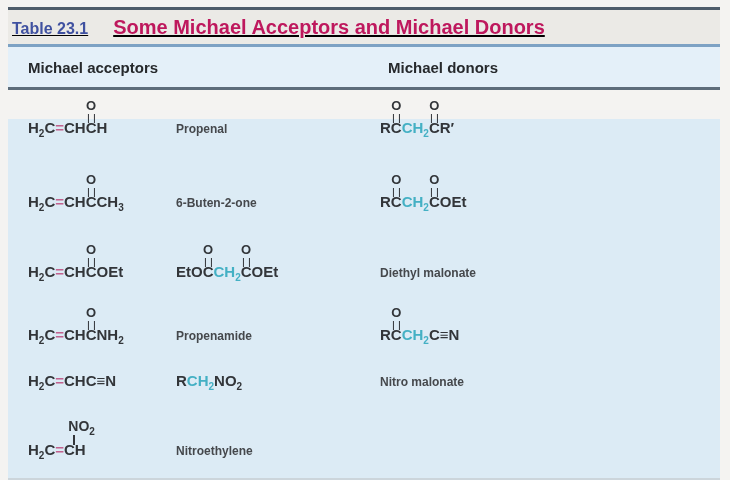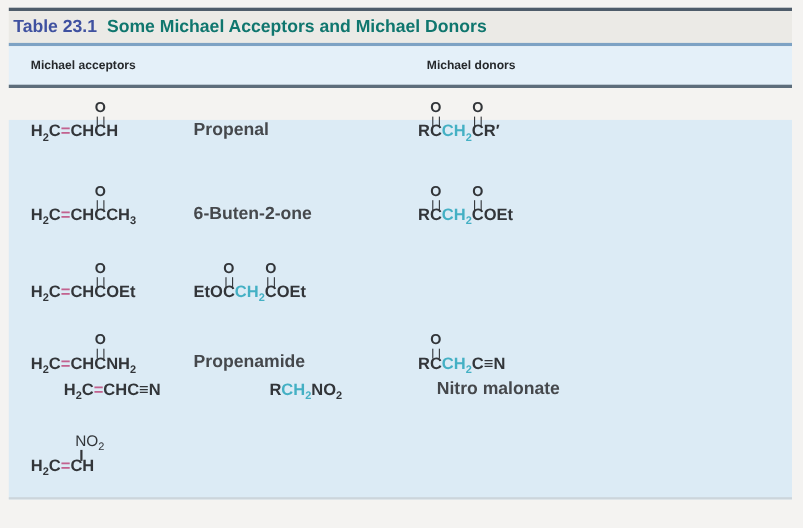--- a/index.html
+++ b/index.html
@@ -10,73 +10,73 @@
     overflow: hidden;
   }
   .table-card {
     position: absolute; left: 8px; top: 7px; width: 712px;
   }
   .topline { height: 3px; background: #4e5c6a; }
   .titlebar {
     background: #ebeae6;
     border-bottom: 3px solid #7da2c4;
     padding: 6px 10px 5px 4px;
-    display: flex; gap: 9px; align-items: baseline;
+    display: flex; gap: 25px; align-items: baseline; text-decoration: underline;
   }
   .table-label { color: #3f51a0; font-weight: bold; font-size: 16px; }
-  .table-title { color: #0f766e; font-weight: bold; font-size: 16px; }
+  .table-title { color: #be185d; font-weight: bold; font-size: 20px; }
   .headband {
     background: #e4f0f9;
     border-bottom: 3px solid #5d6d7b;
     display: grid; grid-template-columns: 360px 1fr;
     padding: 12px 0 11px 20px;
-    font-weight: bold; font-size: 11px; color: #26292c;
+    font-weight: bold; font-size: 15px; color: #26292c;
   }
   .tbody {
     background: #dcebf5;
     padding: 0 10px 18px 20px;
     border-bottom: 2px solid #ccd5db;
   }
   .trow {
     display: grid;
     grid-template-columns: 148px 204px 146px 1fr;
     align-items: end;
   }
   .trow:nth-child(1) { margin-top: 29px; }
   .trow:nth-child(2) { margin-top: 55px; }
   .trow:nth-child(3) { margin-top: 51px; }
   .trow:nth-child(4) { margin-top: 45px; }
-  .trow:nth-child(5) { margin-top: 3px; text-align: center; }
+  .trow:nth-child(5) { margin-top: 27px; }
   .trow:nth-child(6) { margin-top: 50px; }
   .formula {
     font-weight: bold; font-size: 15px; color: #323539;
     line-height: 1.25; white-space: nowrap;
   }
   .formula sub { font-size: 10px; line-height: 0; }
   .cname {
-    font-weight: bold; font-size: 16px; color: #45484c; line-height: 1.3;
+    font-weight: bold; font-size: 12px; color: #45484c; line-height: 1.3;
   }
   .cname .beta { font-style: italic; }
   .twrap { position: relative; display: inline-block; }
   .tstack {
     position: absolute; bottom: calc(100% - 4px); left: 50%;
     transform: translateX(-50%);
     display: flex; flex-direction: column; align-items: center;
     line-height: 1;
   }
   .tstack.nitro {
     left: 40%; transform: none; align-items: flex-start;
   }
   .o-label { font-size: 13px; font-weight: bold; color: #323539; }
   .dbars {
     width: 5px; height: 9px; margin-top: 2px;
     border-left: 1.5px solid #323539; border-right: 1.5px solid #323539;
   }
   .sbar { width: 1.5px; height: 10px; background: #323539; margin-top: 2px; margin-left: 5px; }
-  .nitro-line { white-space: nowrap; font-size: 14px; font-weight: normal; color: #323539; }
+  .nitro-line { white-space: nowrap; font-size: 14px; font-weight: bold; color: #323539; }
   .nitro-line sub { font-size: 10px; line-height: 0; }
 </style>
 </head>
 <body>
 
 <div class="table-card">
   <div class="topline"></div>
   <div class="titlebar">
     <span class="table-label">Table 23.1</span>
     <span class="table-title">Some Michael Acceptors and Michael Donors</span>
@@ -119,20 +119,21 @@
               <span class="o-label">O</span>
               <span class="dbars"></span>
             </span><span class="tok">C</span></span><span class="tok">OEt</span></span>
         <span class="formula"><span class="tok">EtO</span><span class="twrap"><span class="tstack">
               <span class="o-label">O</span>
               <span class="dbars"></span>
             </span><span class="tok">C</span></span><span class="tok" style="color: rgb(68, 176, 196);">CH</span><sub class="tok" style="color: rgb(68, 176, 196);">2</sub><span class="twrap"><span class="tstack">
               <span class="o-label">O</span>
               <span class="dbars"></span>
             </span><span class="tok">C</span></span><span class="tok">OEt</span></span>
+        <span class="cname">Diethyl malonate</span>
       </div>
       <div class="trow">
         <span class="formula"><span class="tok">H</span><sub class="tok">2</sub><span class="tok">C</span><span class="tok" style="color: rgb(194, 98, 143);">=</span><span class="tok">CH</span><span class="twrap"><span class="tstack">
               <span class="o-label">O</span>
               <span class="dbars"></span>
             </span><span class="tok">C</span></span><span class="tok">NH</span><sub class="tok">2</sub></span>
         <span class="cname">Propenamide</span>
         <span class="formula"><span class="tok">R</span><span class="twrap"><span class="tstack">
               <span class="o-label">O</span>
               <span class="dbars"></span>
@@ -141,17 +142,18 @@
       <div class="trow">
         <span class="formula"><span class="tok">H</span><sub class="tok">2</sub><span class="tok">C</span><span class="tok" style="color: rgb(194, 98, 143);">=</span><span class="tok">CH</span><span class="tok">C</span><span class="tok">≡</span><span class="tok">N</span></span>
         <span class="formula"><span class="tok">R</span><span class="tok" style="color: rgb(68, 176, 196);">CH</span><sub class="tok" style="color: rgb(68, 176, 196);">2</sub><span class="tok">NO</span><sub class="tok">2</sub></span>
         <span class="cname">Nitro malonate</span>
       </div>
       <div class="trow">
         <span class="formula"><span class="tok">H</span><sub class="tok">2</sub><span class="tok">C</span><span class="tok" style="color: rgb(194, 98, 143);">=</span><span class="twrap"><span class="tstack nitro">
               <span class="nitro-line"><span>NO</span><sub>2</sub></span>
               <span class="sbar"></span>
             </span><span class="tok">C</span></span><span class="tok">H</span></span>
+        <span class="cname">Nitroethylene</span>
         <span class="formula"></span>
         <span class="cname"></span>
       </div>
     </div>
 </div>
 
 </body></html>

